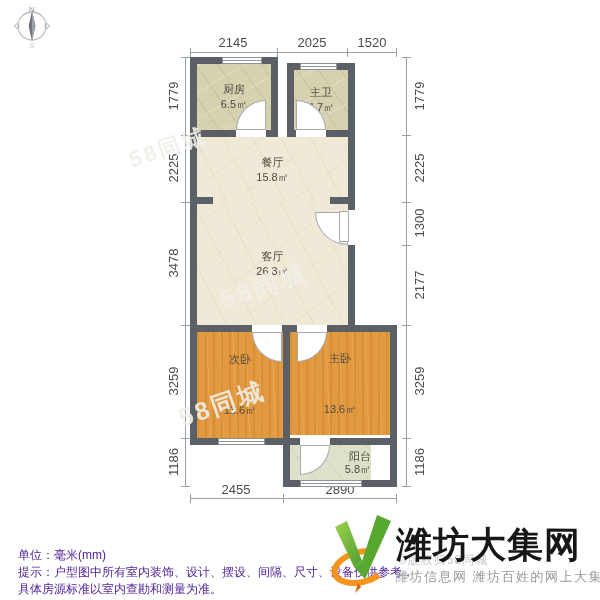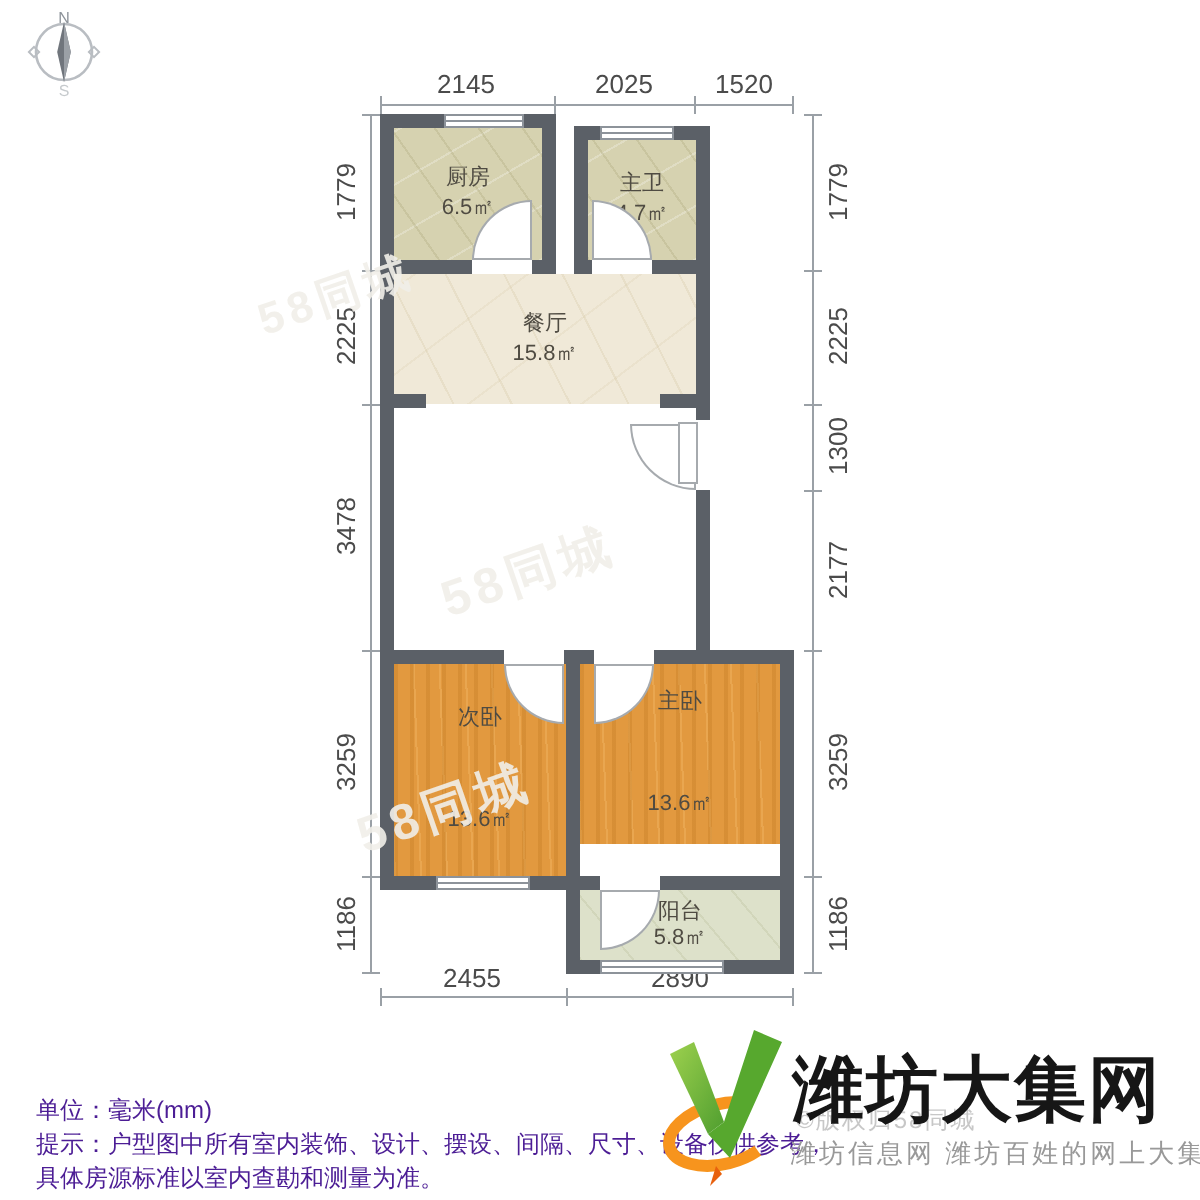--- a/index.html
+++ b/index.html
@@ -70,29 +70,33 @@
     <span class="rarea">6.5㎡</span>
   </div>
   <div class="room tex-olive" style="left:294px;top:70px;width:54px;height:60px;">
     <span class="rname">主卫</span>
     <span class="rarea">4.7㎡</span>
   </div>
   <div class="room tex-cream" style="left:197px;top:137px;width:151px;height:65px;">
     <span class="rname">餐厅</span>
     <span class="rarea">15.8㎡</span>
   </div>
+  <div class="room tex-cream" style="left:197px;top:202px;width:151px;height:123px;">
+    <span class="rname">客厅</span>
+    <span class="rarea">26.3㎡</span>
+  </div>
   <div class="room tex-wood" style="left:197px;top:332px;width:86px;height:106px;">
     <span class="rname">次卧</span>
     <span class="rarea">13.6㎡</span>
   </div>
-  <div class="room tex-wood" style="left:290px;top:332px;width:100px;height:90px;">
+  <div class="room tex-wood" style="left:290px;top:332px;width:100px;height:103px;">
     <span class="rname">主卧</span>
     <span class="rarea">13.6㎡</span>
   </div>
-  <div class="room tex-sage" style="left:290px;top:445px;width:100px;height:35px;line-height:13px;">
+  <div class="room tex-sage" style="left:290px;top:445px;width:81px;height:35px;line-height:13px;align-items:flex-end;">
     <span class="rname">阳台</span>
     <span class="rarea">5.8㎡</span>
   </div>
 
   <div class="wall" style="left:190px;top:57px;width:88px;height:7px;"></div>
   <div class="wall" style="left:287px;top:63px;width:68px;height:7px;"></div>
   <div class="wall" style="left:190px;top:57px;width:7px;height:388px;"></div>
   <div class="wall" style="left:348px;top:63px;width:7px;height:147px;"></div>
   <div class="wall" style="left:348px;top:245px;width:7px;height:80px;"></div>
   <div class="wall" style="left:271px;top:57px;width:7px;height:80px;"></div>

